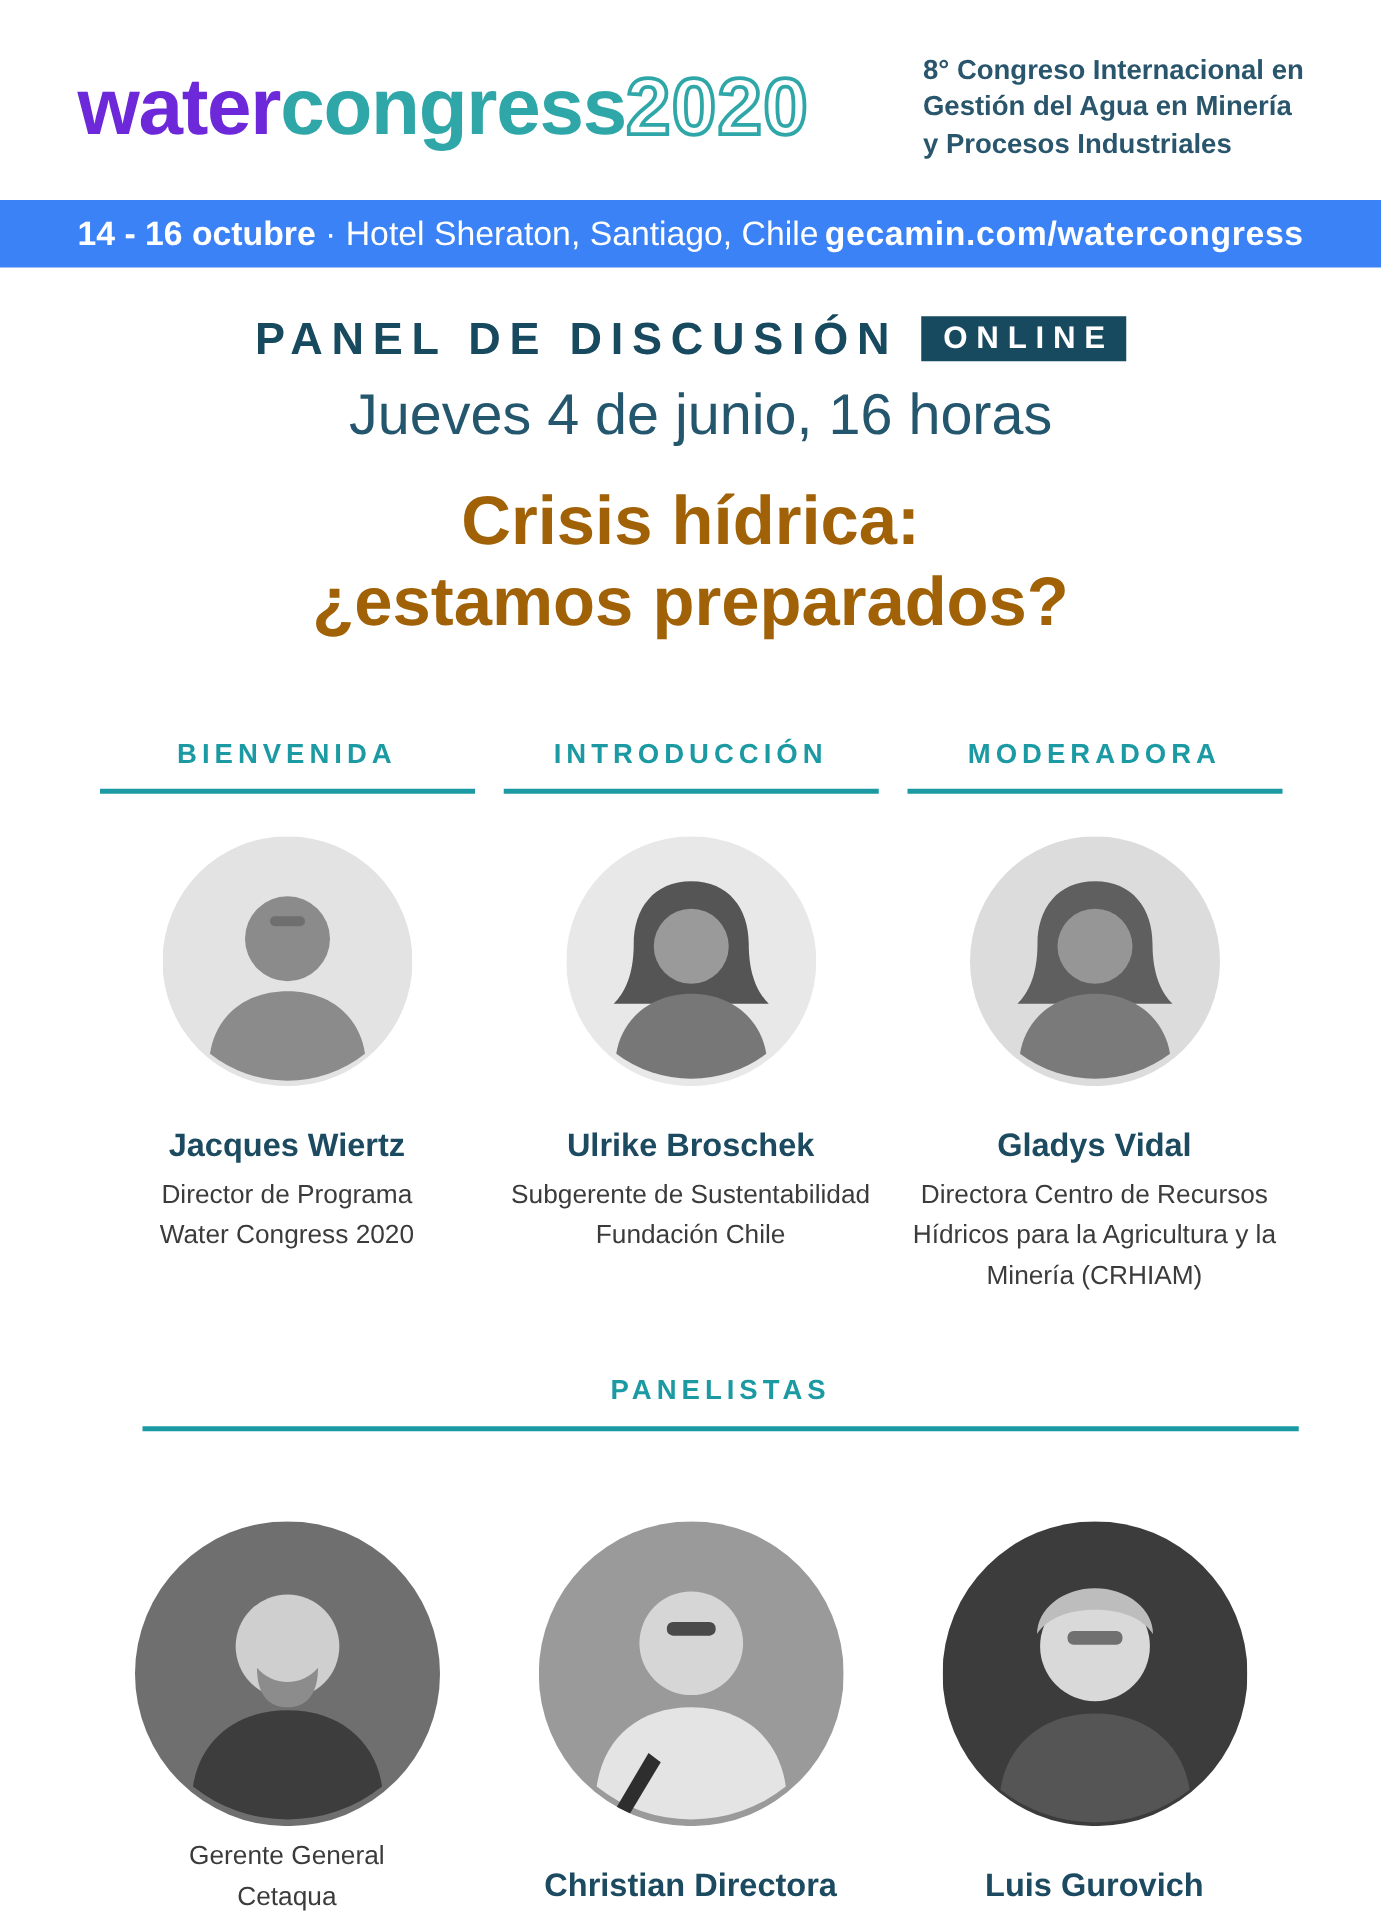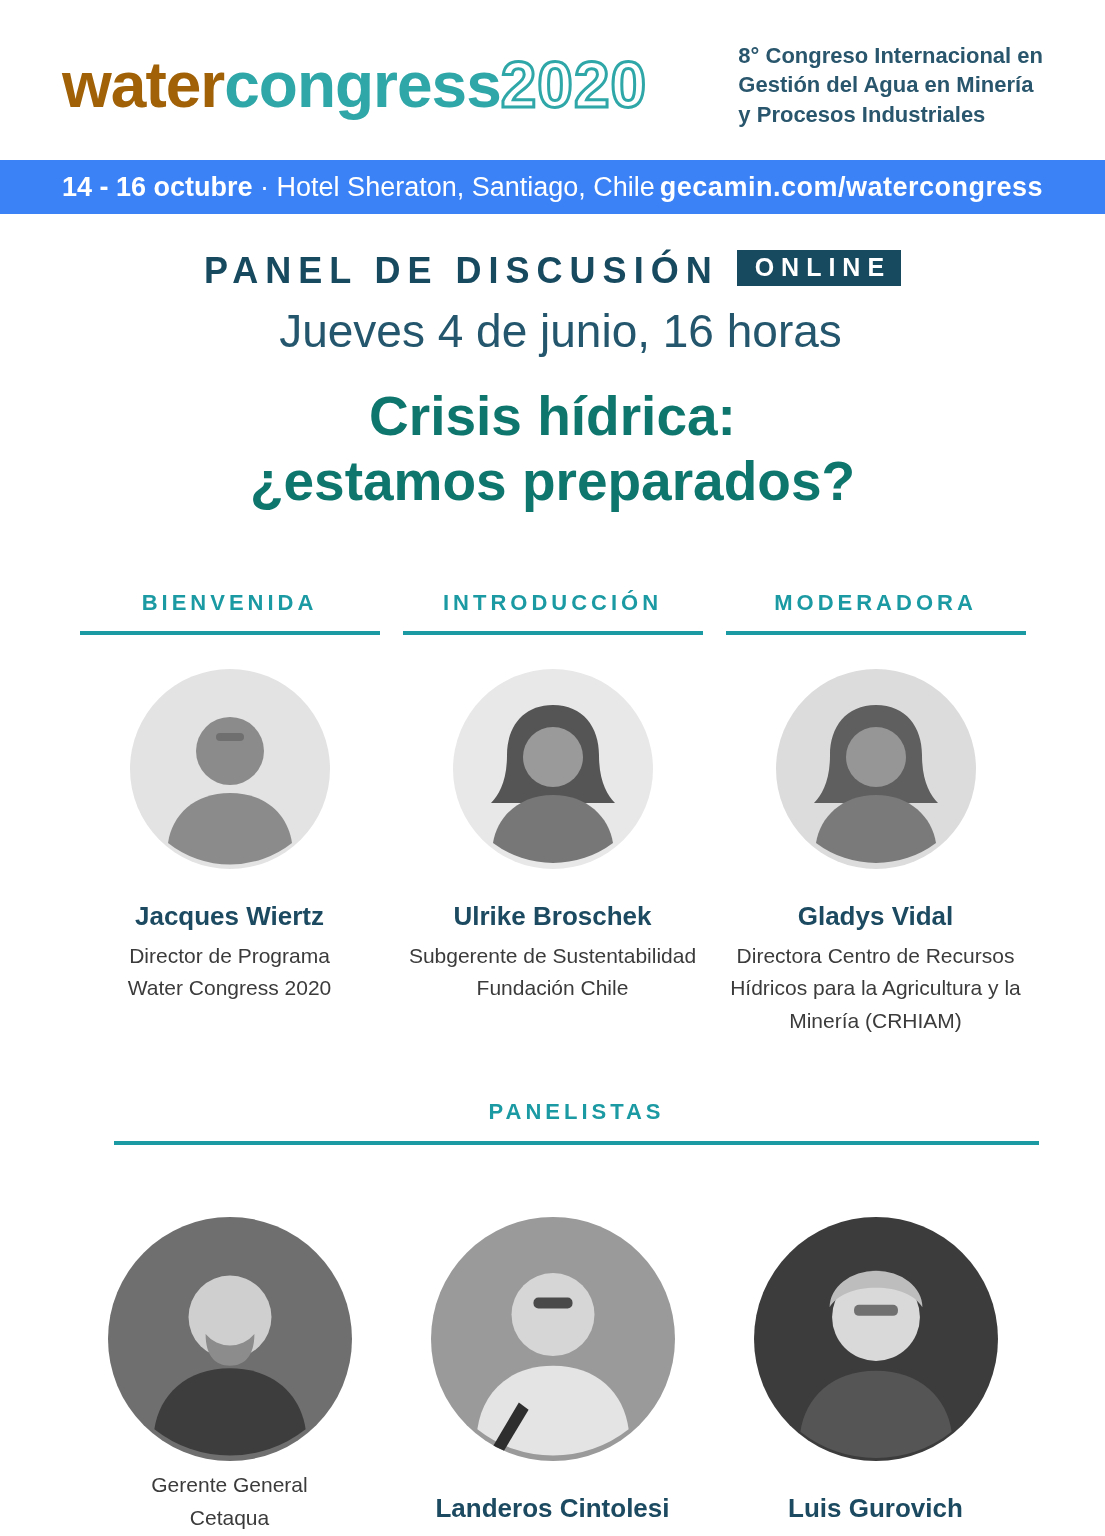--- a/index.html
+++ b/index.html
@@ -21,21 +21,21 @@
     justify-content:space-between;
     padding:10px 62px 0 62px;
   }
   .logo {
     font-size:64px;
     font-weight:bold;
     letter-spacing:-1px;
     white-space:nowrap;
     line-height:1;
   }
-  .logo .l-water    { color:#a16207; }
+  .logo .l-water    { color:#6d28d9; }
   .logo .l-congress { color:#2FA7A8; }
   .logo .l-year     { color:#ffffff; -webkit-text-stroke:3px #2FA7A8; letter-spacing:1px; }
   .tagline {
     font-size:22px;
     font-weight:bold;
     color:#29566C;
     line-height:1.33;
     white-space:pre-line;
     text-align:left;
     padding-right:0px;
@@ -54,21 +54,21 @@
   }
   .banner .dates { font-weight:bold; }
   .banner .venue { font-weight:normal; }
   .banner .url   { font-weight:bold; letter-spacing:0.5px; text-decoration:none; color:#ffffff; }
 
   
   .event { text-align:center; }
   .panel-line {
     margin-top:36px;
     display:flex;
-    align-items:flex-start;
+    align-items:center;
     justify-content:center;
     gap:18px;
   }
   .panel-label {
     font-size:36px;
     font-weight:bold;
     letter-spacing:7px;
     color:#17495F;
   }
   .online-badge {
@@ -84,21 +84,21 @@
     margin-top:12px;
     font-size:46px;
     font-weight:normal;
     color:#24576D;
     margin-left:16px;
   }
   .headline {
     margin-top:26px;
     font-size:55px;
     font-weight:bold;
-    color:#0f766e;
+    color:#a16207;
     line-height:1.18;
     white-space:pre-line;
   }
 
   
   .row {
     display:flex;
     justify-content:center;
     gap:23px;
   }
@@ -264,21 +264,21 @@
     <div class="col">
       <span class="photo photo-lg">
         <svg viewBox="0 0 200 200" xmlns="http://www.w3.org/2000/svg">
           <rect width="200" height="200" fill="#9a9a9a"></rect>
           <circle cx="100" cy="80" r="34" fill="#d6d6d6"></circle>
           <rect x="84" y="66" width="32" height="9" rx="4" fill="#4a4a4a"></rect>
           <path d="M100 122c-36 0-58 22-62 52a100 100 0 0 0 124 0c-4-30-26-52-62-52z" fill="#e4e4e4"></path>
           <path d="M46 196l26-44 8 6-24 40z" fill="#2e2e2e"></path>
         </svg>
       </span>
-      <div class="person-name">Landeros Cintolesi</div>
+      <div class="person-name">Christian Directora</div>
       <div class="person-title">Lead Water Americas
 Anglo American</div>
     </div>
 
     <div class="col">
       <span class="photo photo-lg">
         <svg viewBox="0 0 200 200" xmlns="http://www.w3.org/2000/svg">
           <rect width="200" height="200" fill="#3c3c3c"></rect>
           <circle cx="100" cy="82" r="36" fill="#d9d9d9"></circle>
           <path d="M62 74a38 30 0 0 1 76 0c-6-10-20-16-38-16s-32 6-38 16z" fill="#bdbdbd"></path>

